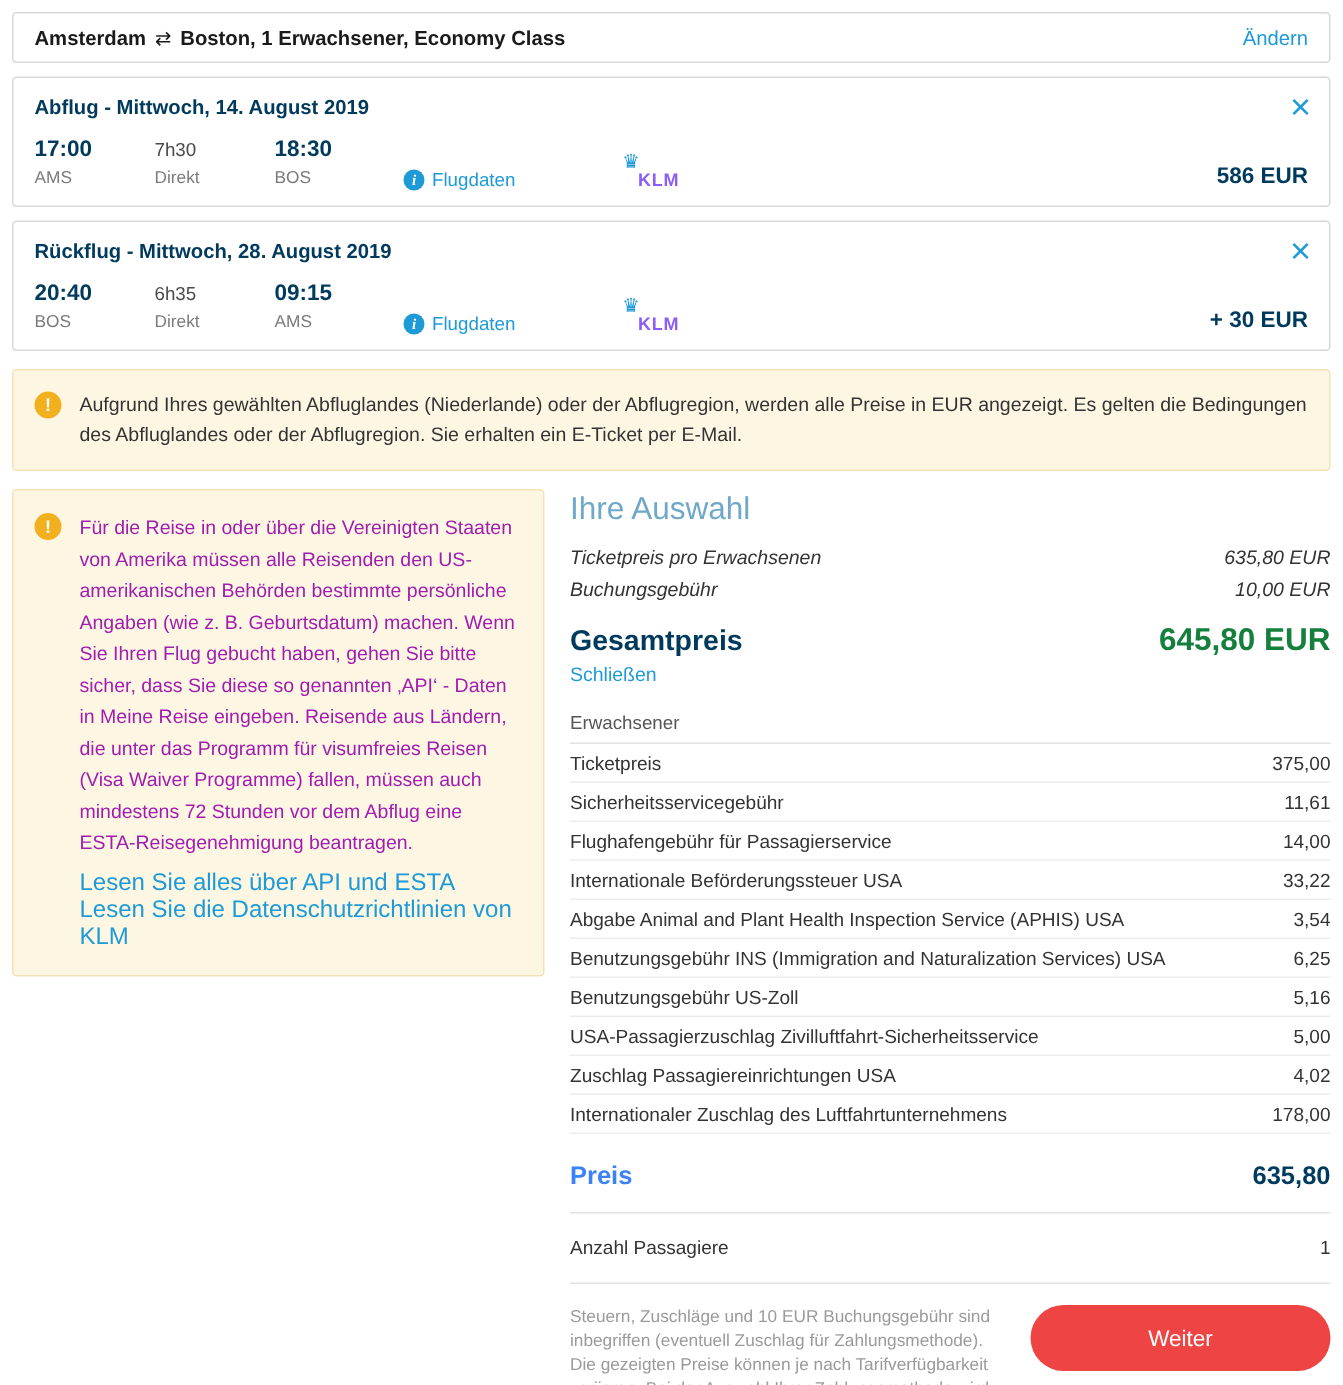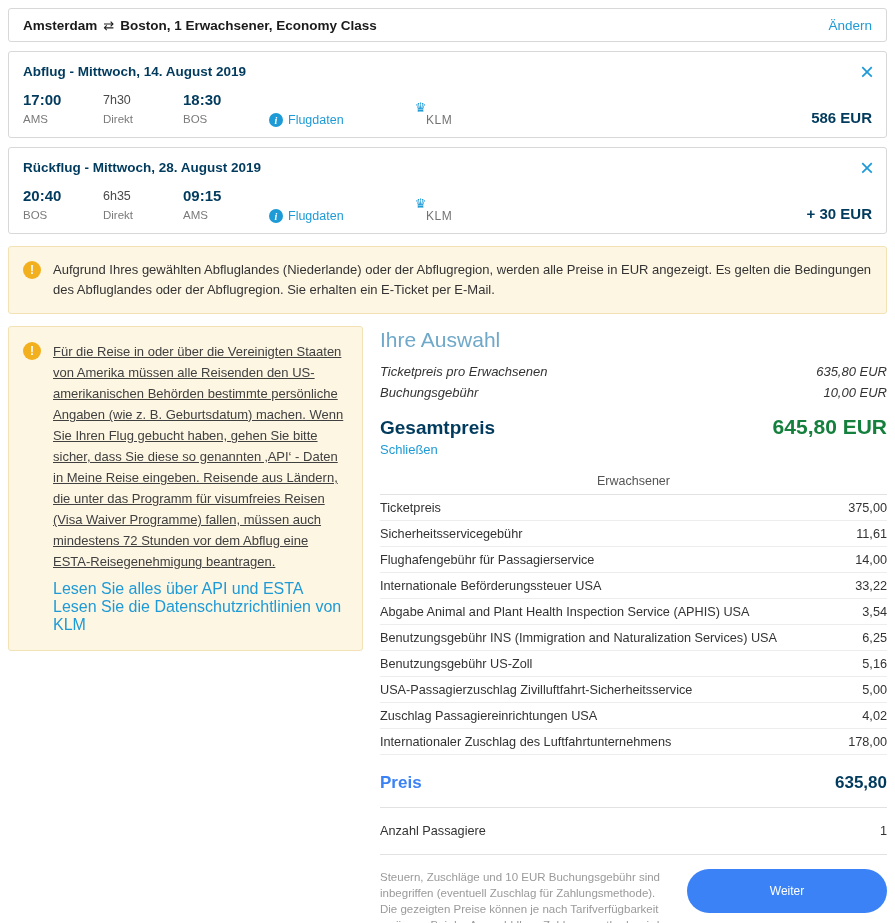--- a/index.html
+++ b/index.html
@@ -110,22 +110,22 @@
     flex-direction: column;
     align-items: center;
     width: 46px;
   }
   .airline-logo .crown {
     color: #1e9ad6;
     font-size: 13px;
     line-height: 11px;
   }
   .airline-logo .name {
-    color: #737373;
-    font-weight: normal;
+    color: #8b5cf6;
+    font-weight: bold;
     font-size: 12px;
     letter-spacing: 0.5px;
     padding-left: 37px;
   }
   .price-right {
     margin-left: auto;
     font-size: 15px;
     font-weight: bold;
     color: #003a5d;
     align-self: flex-end;
@@ -171,23 +171,22 @@
   .api-box {
     background: #fdf6e3;
     border: 1px solid #f2e2b5;
     border-radius: 3px;
     display: flex;
     padding: 14px 14px 16px 14px;
     gap: 12px;
   }
   .api-text {
     font-size: 13px;
-    color: #404040;
+    color: #a21caf;
     line-height: 21px;
-    text-decoration: underline;
   }
   .api-link {
     color: #1e9ad6;
     cursor: pointer;
     display: block;
   }
   .api-link.first { margin-top: 8px; }
 
   
   .sel-title {
@@ -221,21 +220,21 @@
     font-weight: bold;
   }
   .collapse-link {
     color: #1e9ad6;
     font-size: 13px;
     margin-top: 3px;
     cursor: pointer;
     display: inline-block;
   }
   .pax-head {
-    text-align: center;
+    text-align: left;
     font-size: 12.5px;
     color: #555;
     margin-top: 16px;
     padding-bottom: 6px;
     border-bottom: 1px solid #e2e2e2;
   }
   .fee-row {
     display: flex;
     font-size: 12.7px;
     color: #333;
@@ -276,25 +275,25 @@
   .cta-col {
     margin-left: auto;
     width: 200px;
     display: flex;
     flex-direction: column;
     align-items: center;
   }
   .cta-button {
     width: 200px;
     height: 44px;
-    background: #3b82f6;
+    background: #ef4444;
     border: none;
     border-radius: 22px;
     color: #fff;
-    font-size: 12px;
+    font-size: 15px;
     cursor: pointer;
     font-family: "Liberation Sans", sans-serif;
   }
   .cta-sub {
     color: #1e9ad6;
     font-size: 12.5px;
     text-align: center;
     margin-top: 9px;
     line-height: 18px;
     cursor: pointer;

